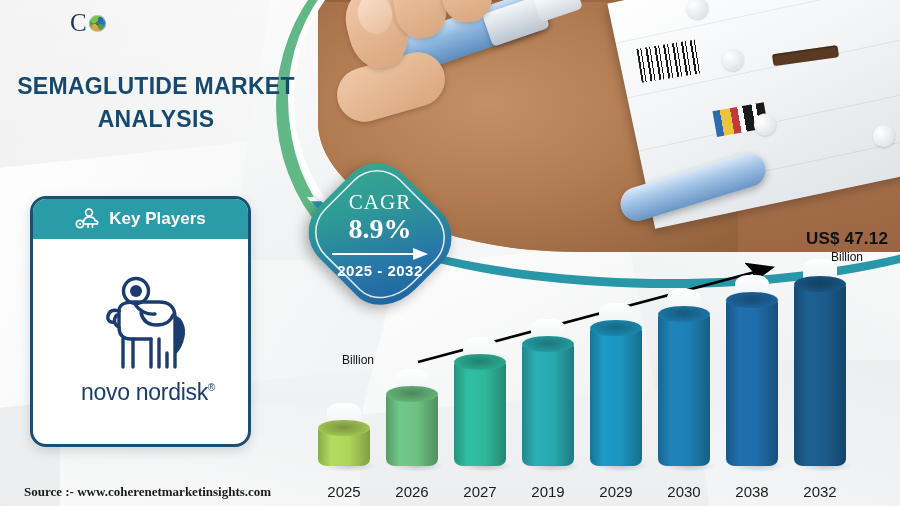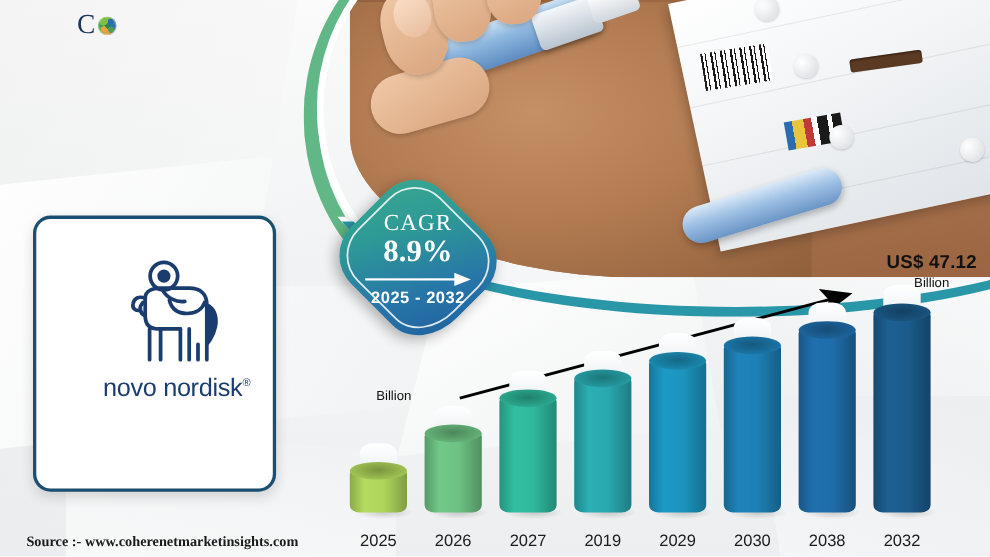--- a/index.html
+++ b/index.html
@@ -121,21 +121,21 @@
   #cagrArrow .hd{position:absolute;right:0;top:0;width:0;height:0;
     border-left:15px solid #fff;border-top:6px solid transparent;border-bottom:6px solid transparent;}
   #cagrInner .yrs{font-size:15px;font-weight:bold;letter-spacing:.5px;}
 
   
   #players{position:absolute;left:30px;top:196px;width:215px;height:245px;
     border:3px solid #1b4f72;border-radius:16px;background:#ffffff;overflow:hidden;
     box-shadow:0 4px 12px rgba(0,0,0,.14);}
   #playersHead{height:40px;background:#2a9ca8;display:flex;align-items:center;justify-content:center;gap:8px;}
   #playersHead .t{color:#fff;font-size:17px;font-weight:bold;}
-  #playersBody{height:202px;display:flex;flex-direction:column;align-items:center;justify-content:center;padding-left:40px;}
+  #playersBody{height:202px;display:flex;flex-direction:column;justify-content:center;padding-left:40px;}
   #nnLogo{width:150px;display:flex;flex-direction:column;align-items:center;}
   #nnName{font-size:23px;color:#1b3c6e;letter-spacing:-.3px;margin-top:-4px;position:relative;}
   #nnName .reg{font-size:10px;vertical-align:super;}
 
   
   #chart{position:absolute;left:300px;top:262px;width:600px;height:244px;}
   .bar{position:absolute;bottom:40px;width:52px;}
   .barBody{position:absolute;left:0;right:0;bottom:0;top:10px;border-radius:9px/7px;}
   .barCap{position:absolute;left:9px;right:9px;top:-11px;height:30px;border-radius:12px/9px;
     background:linear-gradient(180deg,#ffffff 0%,#f3f6f8 55%,#dfe6ea 100%);z-index:1;}
@@ -202,36 +202,52 @@
   <div id="tealBandWhite"></div>
   <div id="tealBand"></div>
 
   <div id="logo">
     <div class="word">
       <span>C</span>
       <span class="globe"></span>
     </div>
   </div>
 
+  <div id="title">
+    <div>SEMAGLUTIDE MARKET</div>
+    <div>ANALYSIS</div>
+  </div>
 
   <div id="cagr">
     <div id="cagrShape"></div>
     <div id="cagrRing"></div>
     <div id="cagrInner">
       <div class="lbl">CAGR</div>
       <div class="val">8.9%</div>
       <div id="cagrArrow">
         <div class="ln"></div>
           <div class="hd"></div>
       </div>
       <div class="yrs">2025 - 2032</div>
     </div>
   </div>
 
   <div id="players">
+    <div id="playersHead">
+      <svg width="26" height="22" viewBox="0 0 26 22">
+        <circle cx="14" cy="4.5" r="3.4" fill="none" stroke="#fff" stroke-width="1.7"></circle>
+        <path d="M8.5 13.5 C9.5 10 12 8.8 14.6 8.8 C17.6 8.8 19.4 10.4 20 12.2" fill="none" stroke="#fff" stroke-width="1.7" stroke-linecap="round"></path>
+        <circle cx="5" cy="16" r="3.6" fill="none" stroke="#fff" stroke-width="1.7"></circle>
+        <circle cx="5" cy="16" r="1.1" fill="#fff"></circle>
+        <path d="M8.4 16 H22" stroke="#fff" stroke-width="1.7" stroke-linecap="round"></path>
+        <path d="M13 16 V19.2 M17.5 16 V19.2" stroke="#fff" stroke-width="1.7" stroke-linecap="round"></path>
+        <path d="M20 12.6 C22.6 13 23.4 14.4 22.2 16" fill="none" stroke="#fff" stroke-width="1.7" stroke-linecap="round"></path>
+      </svg>
+      <span class="t">Key Players</span>
+    </div>
     <div id="playersBody">
       <div id="nnLogo">
         <svg width="118" height="108" viewBox="0 0 118 108">
           <g fill="none" stroke="#1b3c6e" stroke-width="3.4" stroke-linejoin="round" stroke-linecap="round">
             <circle cx="47" cy="16" r="12.5"></circle>
             <path d="M30 36 C30 30 36 27 44 27 L70 27 C80 27 86 32 86 42 L86 78
                      M86 78 L86 92 M78 78 L78 92"></path>
             <path d="M30 36 C24 34 20 36 19 41 C18 45 21 48 25 47"></path>
             <path d="M30 36 L30 52 C30 60 34 64 42 64 L62 64"></path>
             <path d="M34 64 L34 92 M44 64 L44 92"></path>

